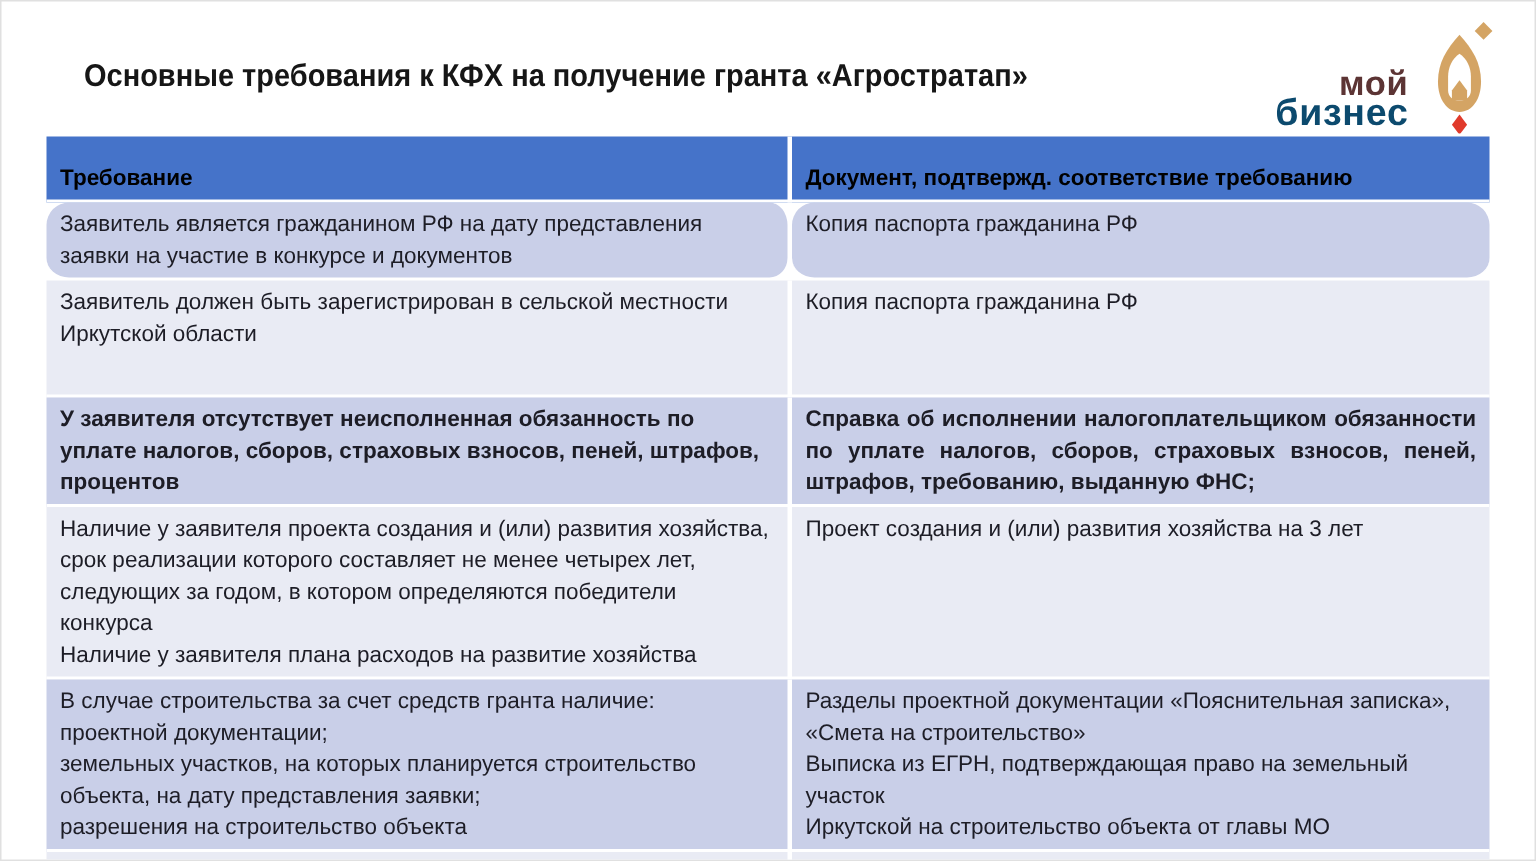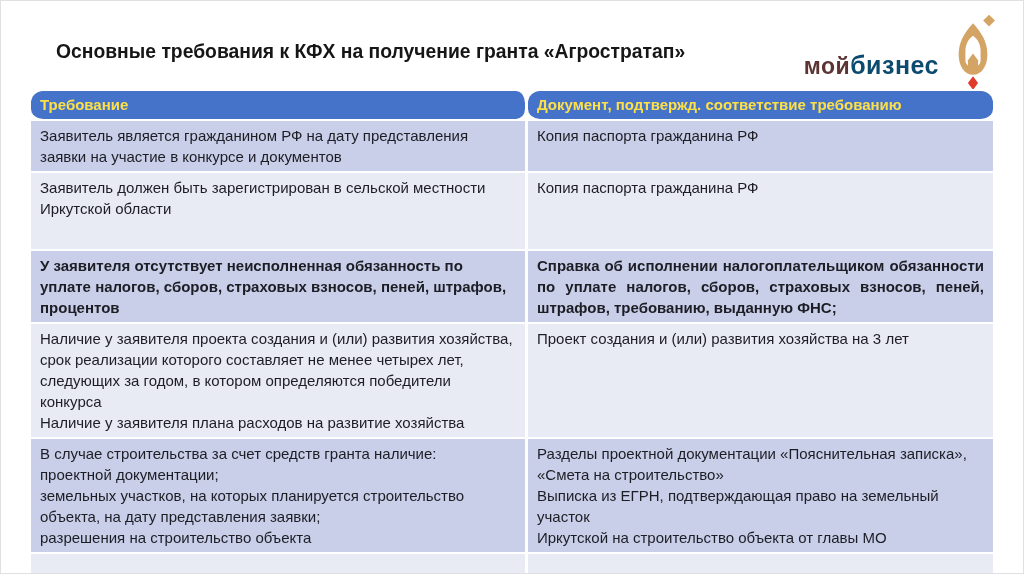--- a/index.html
+++ b/index.html
@@ -10,44 +10,44 @@
   }
   
   .slide-title{
     position:absolute;left:55px;top:38px;
     font-size:21px;font-weight:700;color:#161616;
     transform:scaleX(0.92);transform-origin:left center;
     white-space:nowrap;letter-spacing:0px;
   }
   
   .logo{position:absolute;top:12px;right:22px;display:flex;align-items:center;gap:6px;}
-  .logo-text{display:flex;flex-direction:row;align-items:flex-end;line-height:0.85;margin-top:30px;}
+  .logo-text{display:flex;flex-direction:column;align-items:flex-end;line-height:0.85;margin-top:30px;}
   .logo-line1{font-size:23px;font-weight:800;color:#5c3434;letter-spacing:0.5px;}
   .logo-line2{font-size:25px;font-weight:700;color:#0c4a6e;letter-spacing:0.5px;}
   .logo-rocket{width:56px;height:76px;}
   
   table.req-table{
     position:absolute;left:30px;top:90px;width:962px;
     border-collapse:separate;border-spacing:0;table-layout:fixed;
   }
   .req-table td,.req-table th{
     vertical-align:top;padding:4px 9px 4px 9px;
     font-size:15px;line-height:21px;color:#1d1d26;
     white-space:pre-line;overflow:hidden;
     border-bottom:2px solid #ffffff;box-sizing:border-box;
   }
   .req-table th{
-    text-align:left;font-weight:700;color:#fde047;
-    height:27px;padding-top:3px;white-space:nowrap;border-radius:12px;
+    text-align:left;font-weight:700;color:#000000;
+    height:27px;padding-top:17px;white-space:nowrap;
   }
   .req-table .col-split{border-right:3px solid #ffffff;}
   thead th{background:#4573c9;}
   tbody tr:nth-child(odd) td{background:#c9cfe8;}
   tbody tr:nth-child(even) td{background:#e9ebf4;}
-  tbody tr:nth-child(1) td{height:50px;}
+  tbody tr:nth-child(1) td{height:50px;border-radius:15px;}
   tbody tr:nth-child(2) td{height:78px;margin-top:44px;}
   tbody tr:nth-child(3) td{height:70px;font-weight:bold;}
   tbody tr:nth-child(4) td{height:113px;}
   tbody tr:nth-child(5) td{height:111px;}
   tbody tr:nth-child(6) td{height:28px;}
   td.justify{text-align:justify;}
 </style>
 </head>
 <body>
 

